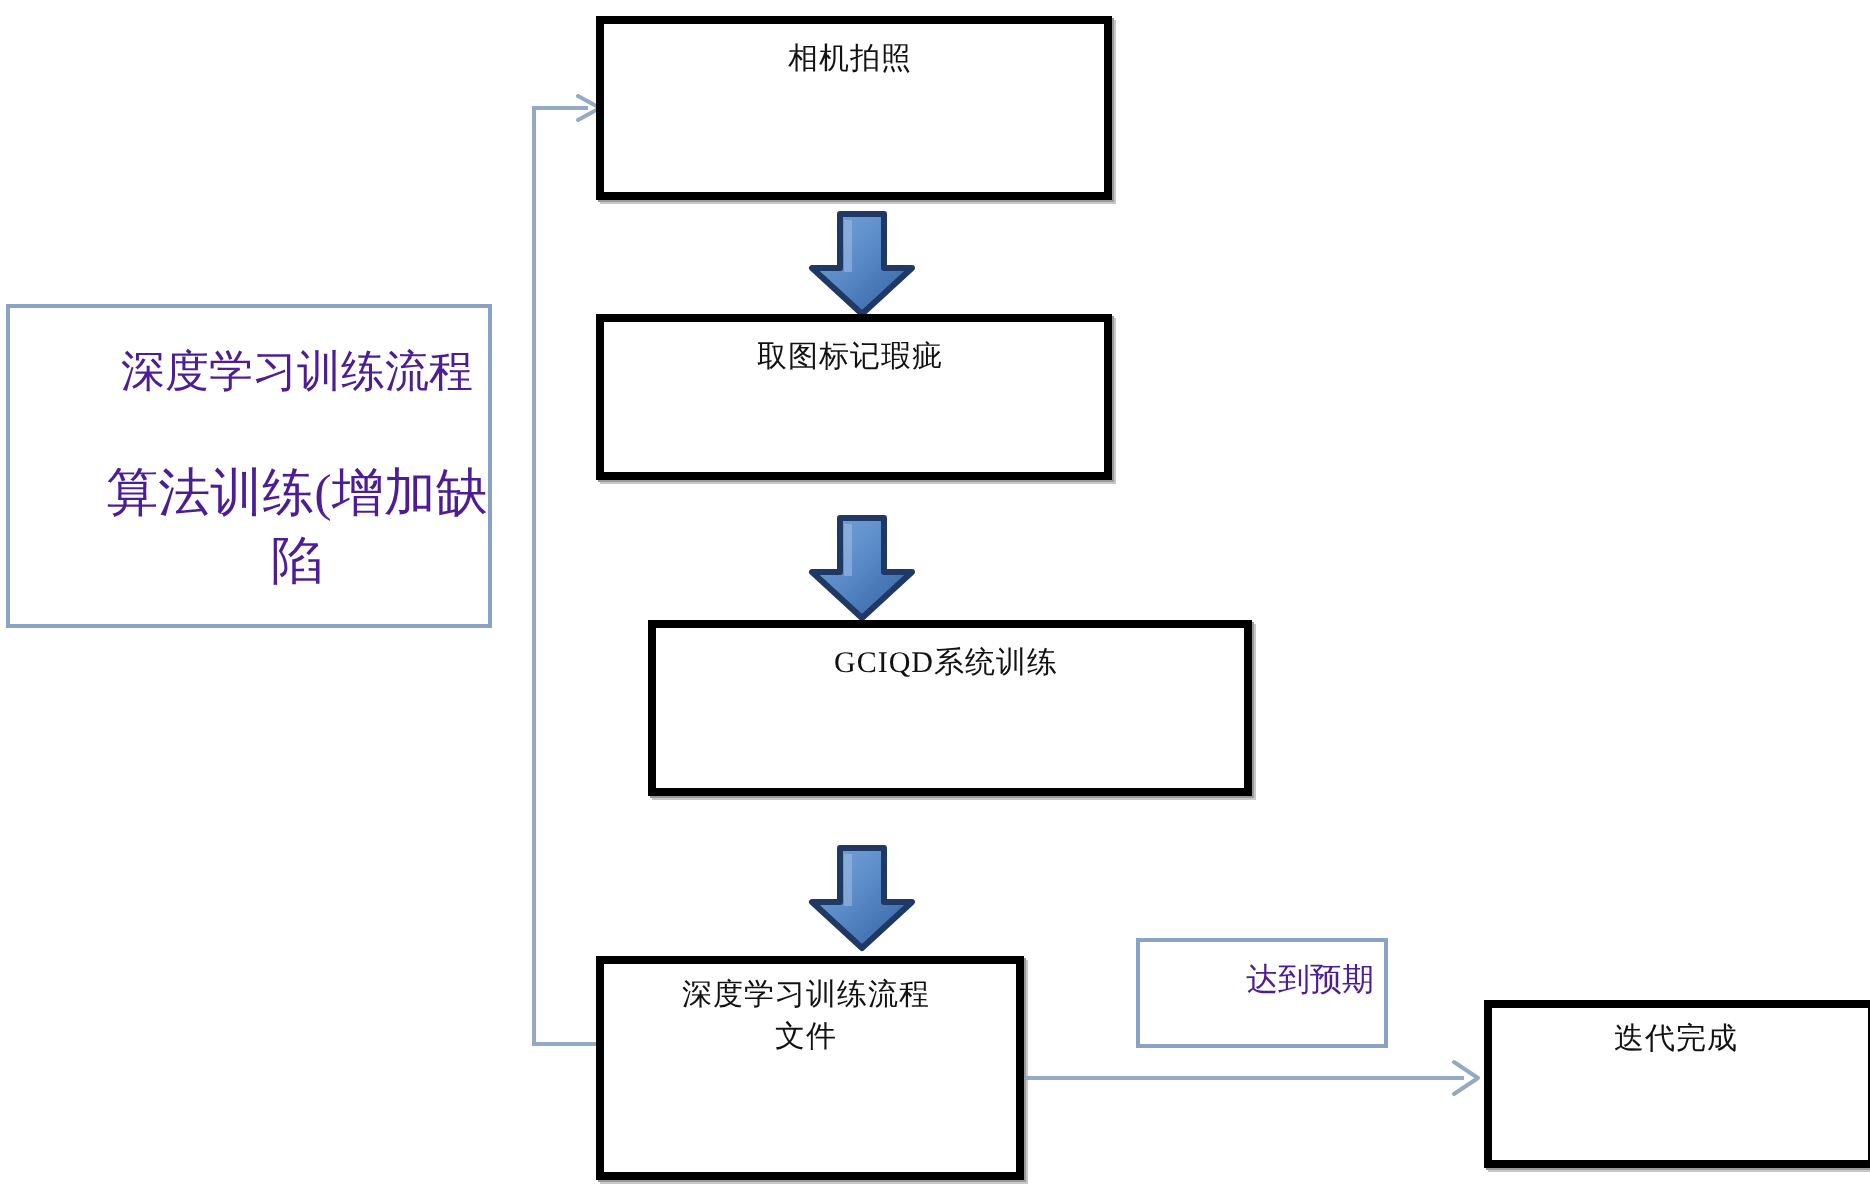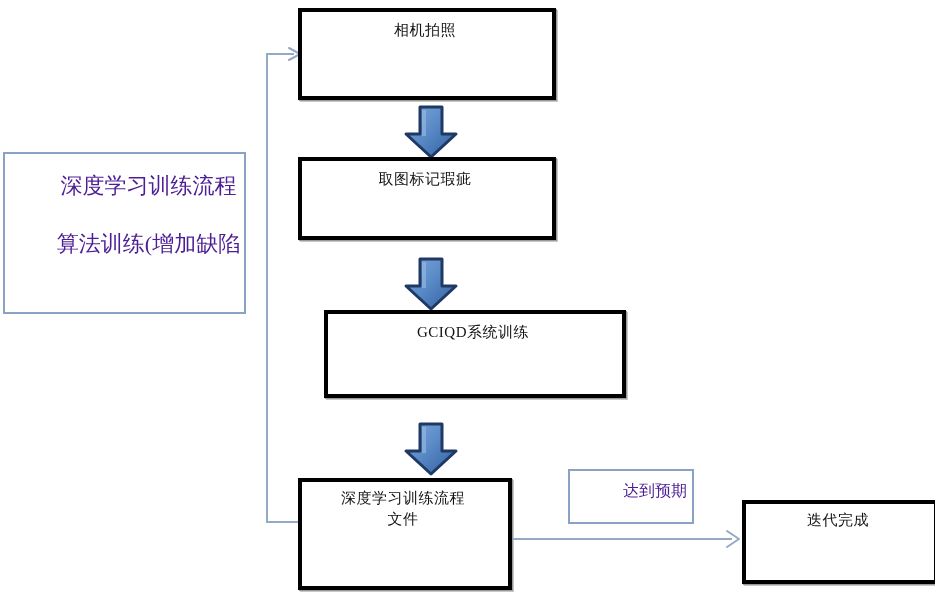--- a/index.html
+++ b/index.html
@@ -70,21 +70,21 @@
     position: absolute;
   }
 </style>
 </head>
 <body>
 
 <div id="canvas">
 
   <div class="note-box" style="left:3px; top:152px; width:243px; height:162px;">
     <div class="note-text" style="top:18px; font-size:22px; line-height:1.3;">深度学习训练流程</div>
-    <div class="note-text" style="top:76px; font-size:22px; line-height:1.3;">算法训练(增加缺陷</div>
+    <div class="note-text" style="top:76px; font-size:26px; line-height:1.3;">算法训练(增加缺陷</div>
   </div>
 
   <div class="conn conn-h" style="left:266px; top:521px; width:36px; height:2px;"></div>
   <div class="conn conn-v" style="left:266px; top:53px; width:2px; height:470px;"></div>
   <div class="conn conn-h" style="left:266px; top:53px; width:28px; height:2px;"></div>
   <svg class="conn-arrowhead" width="18" height="18" viewBox="0 0 18 18" style="left:288px; top:45px;">
     <path d="M1 3 L12 9 L1 15" fill="none" stroke="#93a9c6" stroke-width="2" stroke-linecap="round" stroke-linejoin="round"></path>
   </svg>
 
   <div class="proc-box" style="left:298px; top:8px; width:258px; height:92px;">

